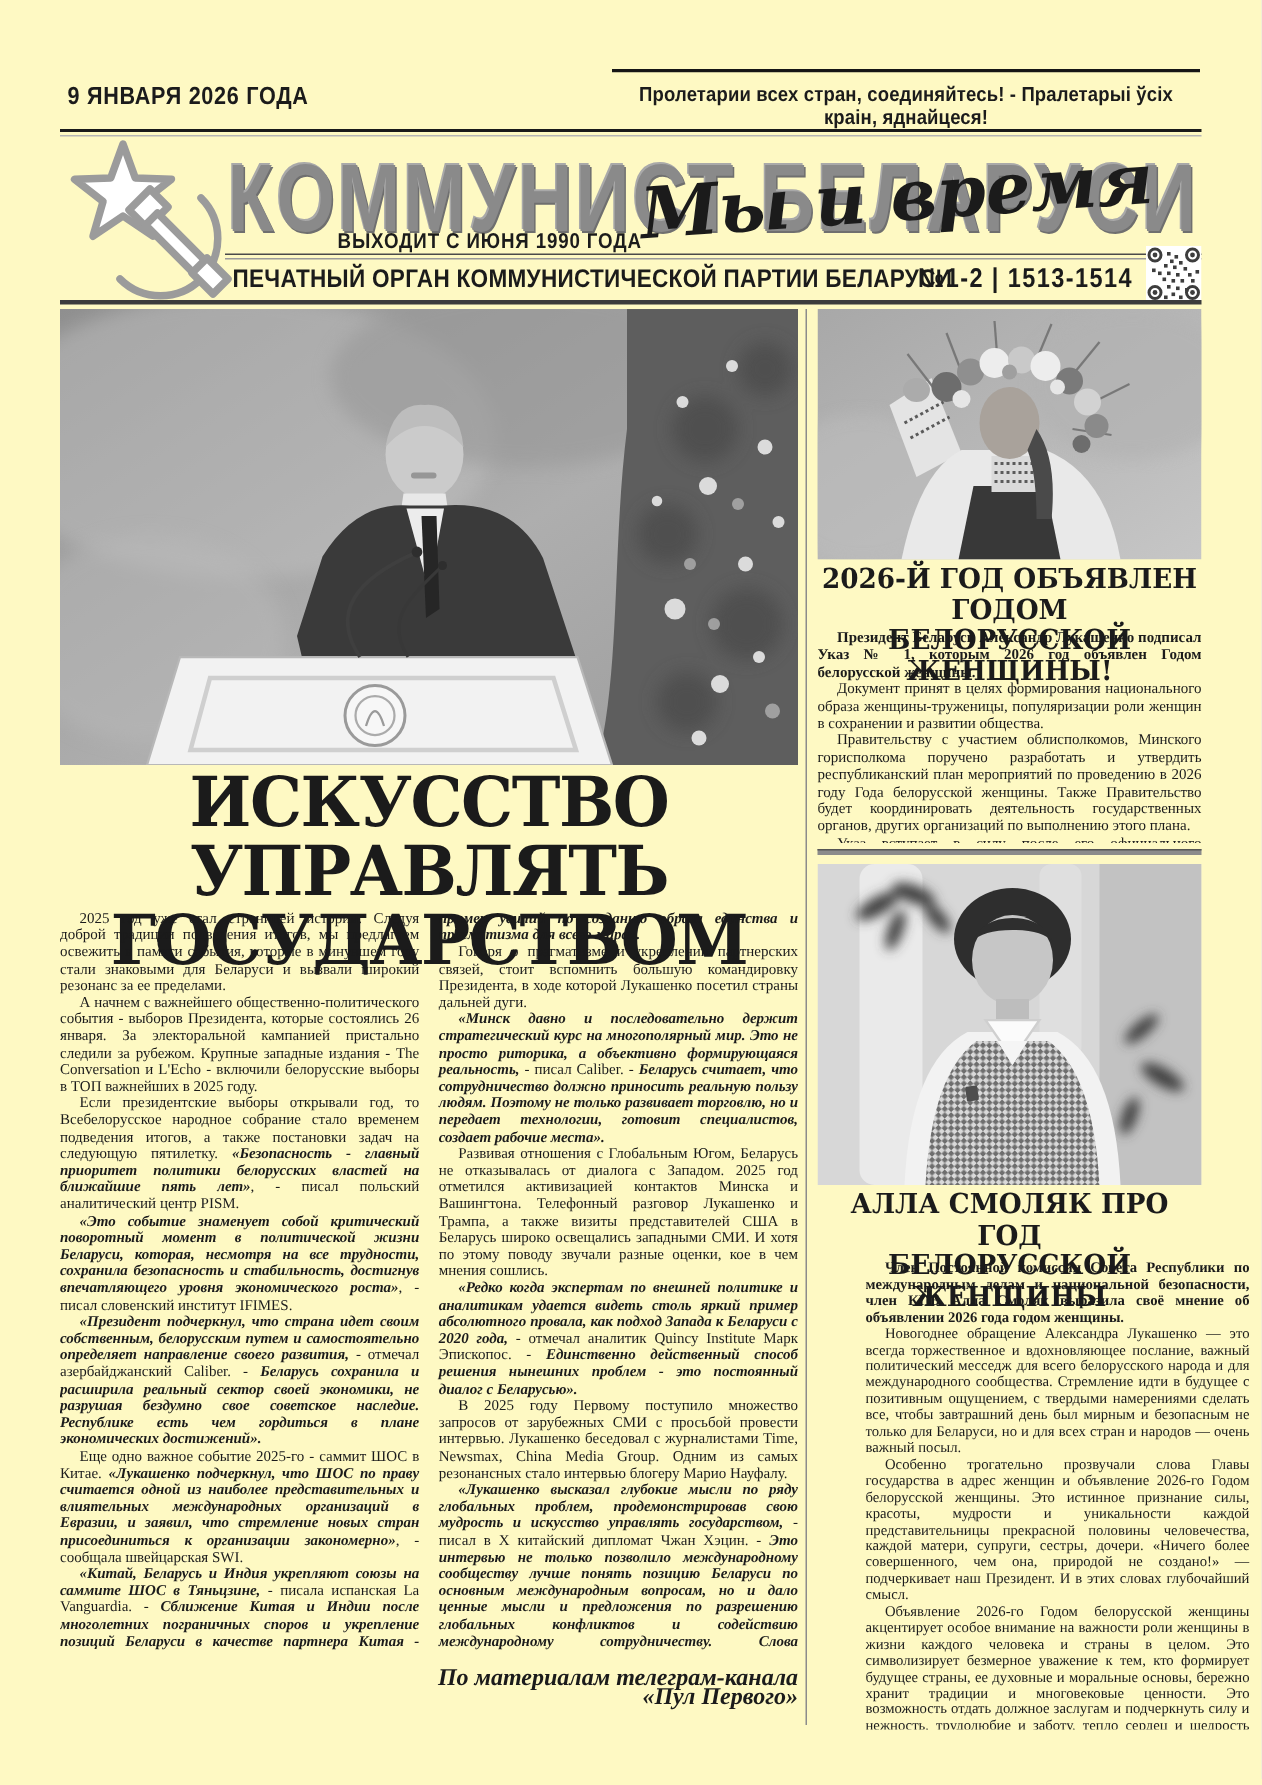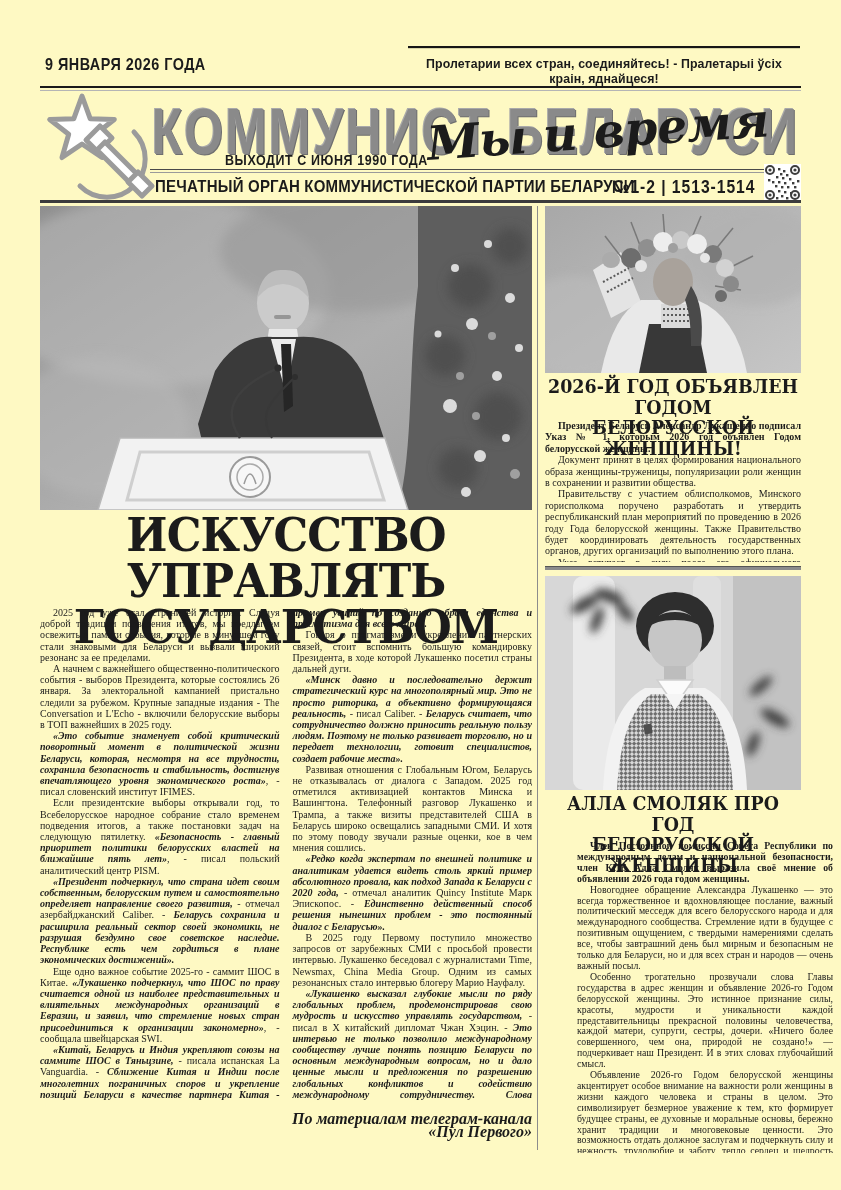--- a/index.html
+++ b/index.html
@@ -198,22 +198,22 @@
     <circle cx="255" cy="171" r="3" fill="#2e2e2e"></circle>
   </svg>
 
   <div class="abs col-rule"></div>
 
   <div class="abs main-headline">ИСКУССТВО УПРАВЛЯТЬ
 ГОСУДАРСТВОМ</div>
   <div class="abs body main-body">
       <p><span>2025 год уже стал страницей истории. Следуя доброй традиции подведения итогов, мы предлагаем освежить в памяти события, которые в минувшем году стали знаковыми для Беларуси и вызвали широкий резонанс за ее пределами.</span></p>
       <p><span>А начнем с важнейшего общественно-политического события - выборов Президента, которые состоялись 26 января. За электоральной кампанией пристально следили за рубежом. Крупные западные издания - The Conversation и L'Echo - включили белорусские выборы в ТОП важнейших в 2025 году.</span></p>
+      <p><span>Если президентские выборы открывали год, то Всебелорусское народное собрание стало временем подведения итогов, а также постановки задач на следующую пятилетку. </span><span class="seg-q">«Безопасность - главный приоритет политики белорусских властей на ближайшие пять лет»</span><span>, - писал польский аналитический центр PISM.</span></p>
       <p><span class="seg-q">«Это событие знаменует собой критический поворотный момент в политической жизни Беларуси, которая, несмотря на все трудности, сохранила безопасность и стабильность, достигнув впечатляющего уровня экономического роста»</span><span>, - писал словенский институт IFIMES.</span></p>
-      <p><span>Если президентские выборы открывали год, то Всебелорусское народное собрание стало временем подведения итогов, а также постановки задач на следующую пятилетку. </span><span class="seg-q">«Безопасность - главный приоритет политики белорусских властей на ближайшие пять лет»</span><span>, - писал польский аналитический центр PISM.</span></p>
       <p><span class="seg-q">«Президент подчеркнул, что страна идет своим собственным, белорусским путем и самостоятельно определяет направление своего развития, </span><span>- отмечал азербайджанский Caliber. - </span><span class="seg-q">Беларусь сохранила и расширила реальный сектор своей экономики, не разрушая бездумно свое советское наследие. Республике есть чем гордиться в плане экономических достижений».</span></p>
       <p><span>Еще одно важное событие 2025-го - саммит ШОС в Китае. </span><span class="seg-q">«Лукашенко подчеркнул, что ШОС по праву считается одной из наиболее представительных и влиятельных международных организаций в Евразии, и заявил, что стремление новых стран присоединиться к организации закономерно»</span><span>, - сообщала швейцарская SWI.</span></p>
       <p><span class="seg-q">«Китай, Беларусь и Индия укрепляют союзы на саммите ШОС в Тяньцзине, </span><span>- писала испанская La Vanguardia. - </span><span class="seg-q">Сближение Китая и Индии после многолетних пограничных споров и укрепление позиций Беларуси в качестве партнера Китая - пример усилий по созданию образа единства и прагматизма для всего мира».</span></p>
       <p><span>Говоря о прагматизме и укреплении партнерских связей, стоит вспомнить большую командировку Президента, в ходе которой Лукашенко посетил страны дальней дуги.</span></p>
       <p><span class="seg-q">«Минск давно и последовательно держит стратегический курс на многополярный мир. Это не просто риторика, а объективно формирующаяся реальность, </span><span>- писал Caliber. - </span><span class="seg-q">Беларусь считает, что сотрудничество должно приносить реальную пользу людям. Поэтому не только развивает торговлю, но и передает технологии, готовит специалистов, создает рабочие места».</span></p>
       <p><span>Развивая отношения с Глобальным Югом, Беларусь не отказывалась от диалога с Западом. 2025 год отметился активизацией контактов Минска и Вашингтона. Телефонный разговор Лукашенко и Трампа, а также визиты представителей США в Беларусь широко освещались западными СМИ. И хотя по этому поводу звучали разные оценки, кое в чем мнения сошлись.</span></p>
       <p><span class="seg-q">«Редко когда экспертам по внешней политике и аналитикам удается видеть столь яркий пример абсолютного провала, как подход Запада к Беларуси с 2020 года, </span><span>- отмечал аналитик Quincy Institute Марк Эпископос. - </span><span class="seg-q">Единственно действенный способ решения нынешних проблем - это постоянный диалог с Беларусью».</span></p>
       <p><span>В 2025 году Первому поступило множество запросов от зарубежных СМИ с просьбой провести интервью. Лукашенко беседовал с журналистами Time, Newsmax, China Media Group. Одним из самых резонансных стало интервью блогеру Марио Науфалу.</span></p>
       <p><span class="seg-q">«Лукашенко высказал глубокие мысли по ряду глобальных проблем, продемонстрировав свою мудрость и искусство управлять государством, </span><span>- писал в X китайский дипломат Чжан Хэцин. - </span><span class="seg-q">Это интервью не только позволило международному сообществу лучше понять позицию Беларуси по основным международным вопросам, но и дало ценные мысли и предложения по разрешению глобальных конфликтов и содействию международному сотрудничеству. Слова Президента Лукашенко, наполненные разумом и доброй волей, вселяют надежду на достижение спокойного и процветающего мира».</span></p>
     </div>

